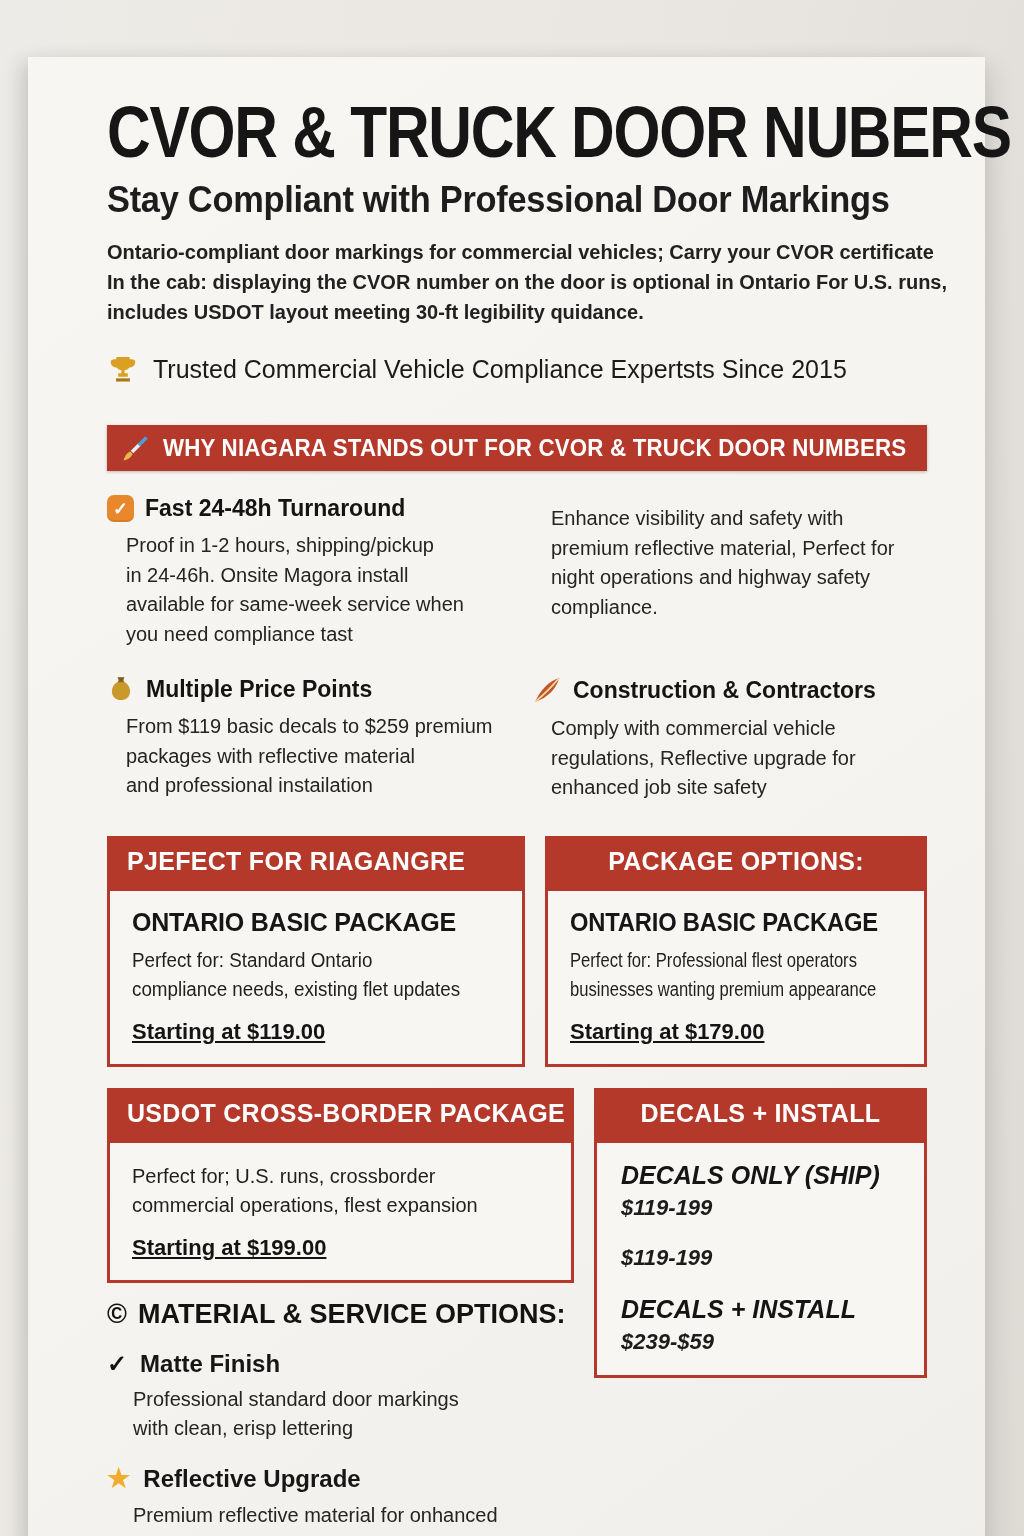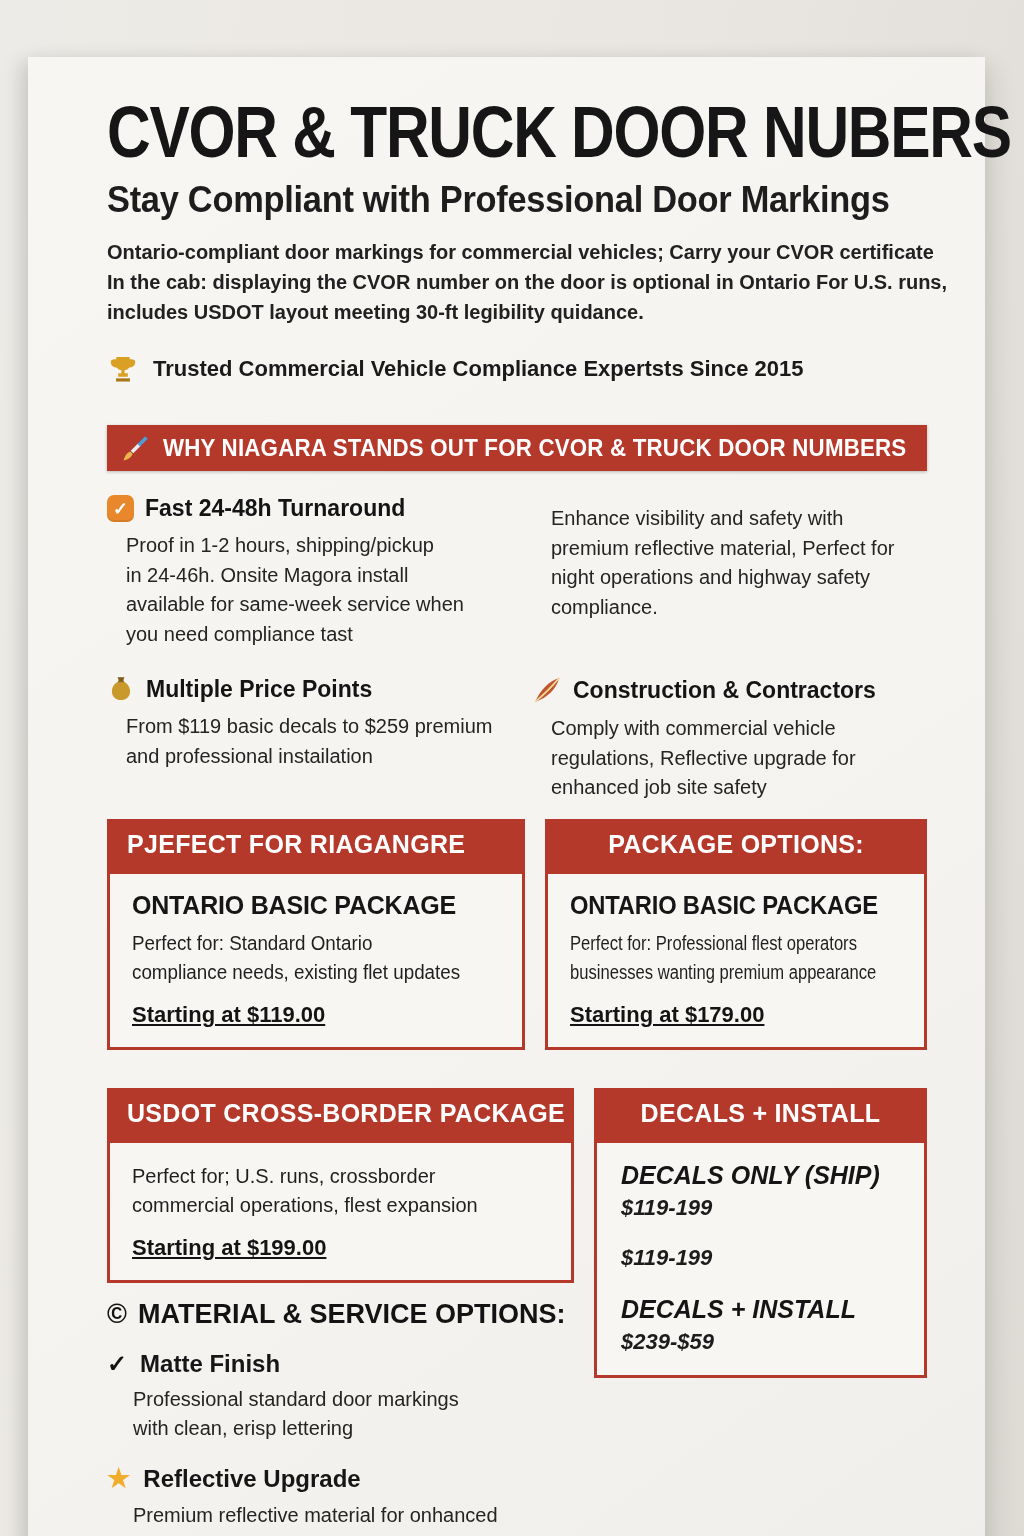--- a/index.html
+++ b/index.html
@@ -23,41 +23,41 @@
   }
   .subtitle{
     top:122px;margin:0;color:#1d1d1d;font-size:37px;font-weight:600;
     letter-spacing:-.3px;white-space:nowrap;
     transform:scaleX(.93);transform-origin:0 50%;
   }
   .intro{top:180px;}
   .intro .line{font-size:20px;line-height:30px;font-weight:600;color:#212121;white-space:nowrap;}
 
   .tagline{top:296px;display:flex;align-items:center;gap:14px;}
-  .tagline .txt{font-size:22px;font-weight:700;color:#1a1a1a;white-space:nowrap;}
+  .tagline .txt{font-size:25px;font-weight:400;color:#1a1a1a;white-space:nowrap;}
   .icon-box{display:inline-flex;align-items:center;justify-content:center;flex:0 0 auto;}
 
   .banner{
     top:368px;height:46px;background:#b5392b;color:#fff;
     display:flex;align-items:center;gap:12px;padding:0 14px;box-sizing:border-box;
     box-shadow:0 1px 3px rgba(0,0,0,.25);
   }
   .banner .txt{font-size:23px;font-weight:800;letter-spacing:.2px;white-space:nowrap;transform:scaleX(.97);transform-origin:0 50%;}
 
   .features{
     top:438px;display:grid;grid-template-columns:405px 395px;column-gap:20px;row-gap:26px;
   }
   .f-title{display:flex;align-items:center;gap:11px;font-size:23px;font-weight:800;color:#141414;white-space:nowrap;}
   .f-body{margin-top:9px;margin-left:19px;}
   .f-body .line{font-size:20px;line-height:29.5px;font-weight:500;color:#242424;white-space:nowrap;}
 
   .check-badge{width:27px;height:27px;background:#e8872b;border-radius:7px;color:#fff;font-size:18px;font-weight:800;display:flex;align-items:center;justify-content:center;box-shadow:inset 0 -2px 0 rgba(0,0,0,.08);}
 
   .cards{display:flex;gap:20px;align-items:flex-start;}
-  .cards.row1{top:762px;align-items:center;}
+  .cards.row1{top:779px;align-items:center;}
   .cards.row2{top:1031px;}
   .card{box-sizing:border-box;}
   .card-header{
     background:#b5392b;color:#fff;font-size:25px;font-weight:800;letter-spacing:.3px;
     text-align:center;padding:11px 8px 12px 8px;white-space:nowrap;
   }
   .card-header.left{text-align:left;padding-left:20px;}
   .card-body{border:3px solid #b5392b;background:#f8f6f3;padding:17px 22px 19px 22px;}
   .card-title{font-size:25px;font-weight:800;color:#161616;letter-spacing:-.2px;white-space:nowrap;}
   .card-desc{margin-top:9px;}
@@ -147,20 +147,21 @@
           <svg width="28" height="28" viewBox="0 0 24 24">
             <path d="M9 2h6l-1.6 3.6H10.6z" fill="#7d5a16"></path>
             <path d="M10.2 5.2h3.6c3.6 1.9 6 5.1 6 8.9 0 4.4-3.4 7.4-7.8 7.4S4.2 18.5 4.2 14.1c0-3.8 2.4-7 6-8.9z" fill="#c9992c"></path>
             <path d="M9.6 4.6h4.8v1.6H9.6z" fill="#8a671a"></path>
           </svg>
         </span>
         <span>Multiple Price Points</span>
       </div>
       <div class="f-body">
         <div class="line">From $119 basic decals to $259 premium</div>
+        <div class="line">packages with reflective material</div>
         <div class="line">and professional instailation</div>
       </div>
     </div>
 
     <div class="feature">
       <div class="f-title">
         <span class="icon-box">
           <svg width="30" height="30" viewBox="0 0 24 24">
             <path d="M2.5 21.5C6.5 12 13 5.2 21.8 2.3 19.4 11 12.5 17.9 2.5 21.5z" fill="#c2562b"></path>
             <path d="M2.5 21.5C9.5 15.8 15.5 9.8 21.8 2.3" stroke="#f0d9a0" stroke-width="1.3" fill="none"></path>

